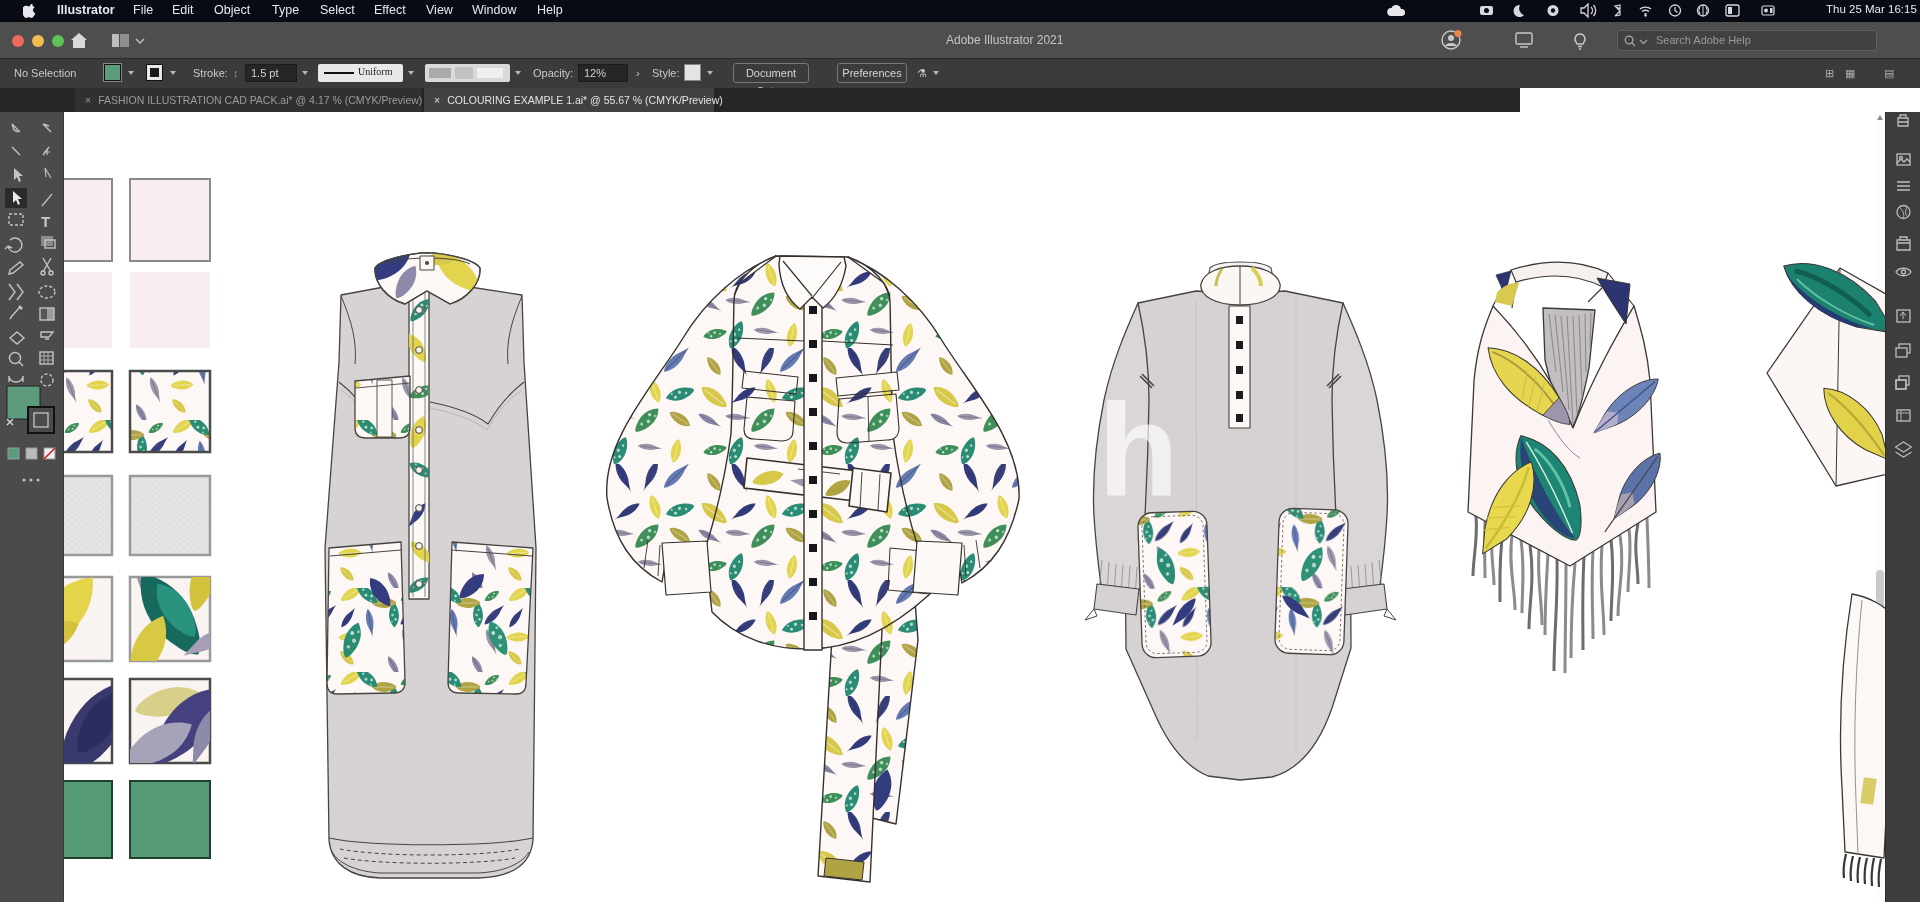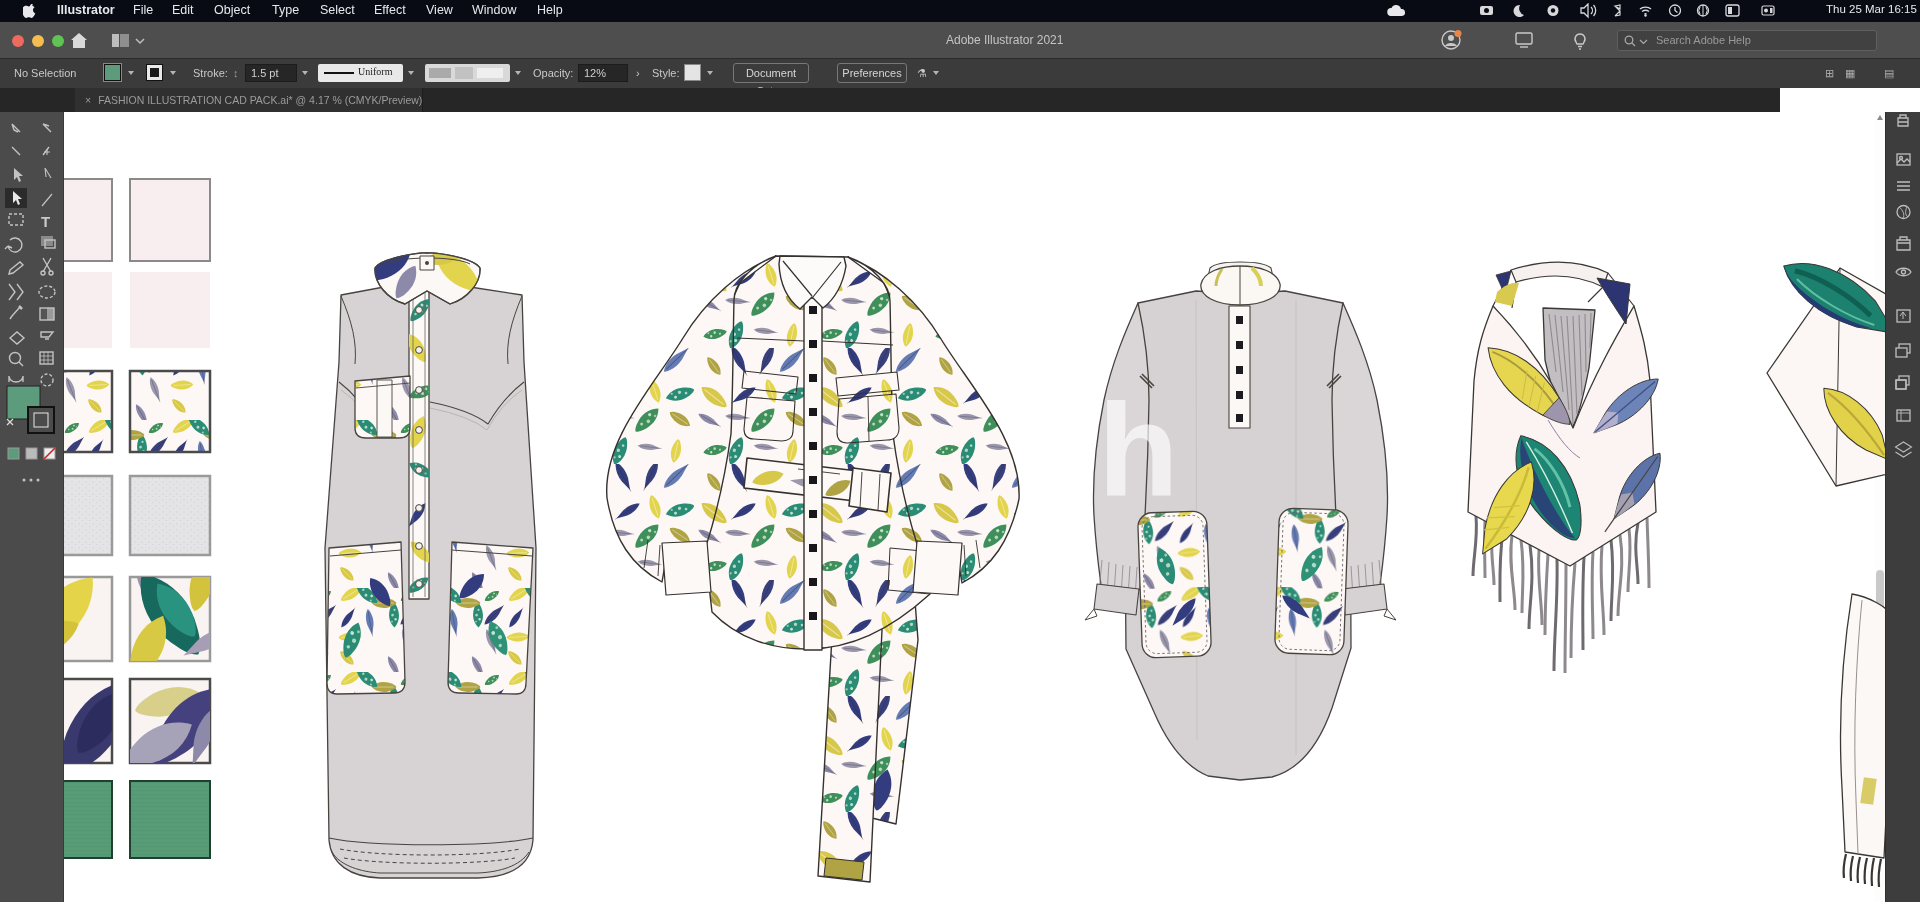--- a/index.html
+++ b/index.html
@@ -20,21 +20,21 @@
   #controlbar .lab { position:absolute; top:8px; }
   .darkfield { position:absolute; top:5px; height:18px; background:#262626;
     border:1px solid #1c1c1c; color:#cfcfcf; font-size:11px; line-height:16px;
     padding-left:5px; }
   .btn { position:absolute; top:4px; height:20px; border:1px solid #777;
     border-radius:3px; color:#d6d6d6; font-size:11px; line-height:18px;
     text-align:center; background:#3b3b3b; }
   .caret { position:absolute; width:0; height:0; border-left:3.5px solid transparent;
     border-right:3.5px solid transparent; border-top:4px solid #b5b5b5; top:12px; }
   
-  #tabbar { position:absolute; left:0; top:88px; width:1780px; height:24px;
+  #tabbar { position:absolute; left:0; top:88px; width:1520px; height:24px;
     background:#262626; z-index:20; font-size:10.5px; }
   .tab { position:absolute; top:0; height:24px; line-height:24px; white-space:nowrap; }
   
   #lefttoolbar { position:absolute; left:0; top:112px; width:64px; height:790px;
     background:#4b4b4b; z-index:10; border-right:1px solid #3a3a3a;}
   #rightpanel { position:absolute; left:1885px; top:112px; width:35px; height:790px;
     background:#3d3d3d; z-index:10; border-left:1px solid #2e2e2e; }
   #canvas-svg { position:absolute; left:0; top:0; z-index:1; }
 </style>
 </head>
@@ -147,20 +147,23 @@
   <span class="lab" style="left:917px;">⚗</span>
   <div class="caret" style="left:933px;"></div>
   <span class="lab" style="left:1825px; color:#aaa;">⊞</span>
   <span class="lab" style="left:1845px; color:#aaa;">▦</span>
   <span class="lab" style="left:1884px; color:#aaa;">▤</span>
 </div>
 
 <div id="tabbar">
   <div class="tab" style="left:75px; width:348px; background:#303030; color:#9b9b9b; border-right:1px solid #1d1d1d;">
     <span style="margin-left:10px; margin-right:7px;">×</span>FASHION ILLUSTRATION CAD PACK.ai* @ 4.17 % (CMYK/Preview)
+  </div>
+  <div class="tab" style="left:424px; width:290px; background:#414141; color:#e3e3e3;">
+    <span style="margin-left:10px; margin-right:7px; font-weight:normal;">×</span>COLOURING EXAMPLE 1.ai* @ 55.67 % (CMYK/Preview)
   </div>
 </div>
 
 <div id="lefttoolbar">
 <svg width="64" height="790" viewBox="0 0 64 790">
   <g stroke="#c3c3c3" stroke-width="1.4" fill="none">
 
     <path d="M12,12 l8,8 M12,12 l2,6 l4,2"></path>
         <path d="M43,12 l8,8 M43,12 l6,2"></path>
 

